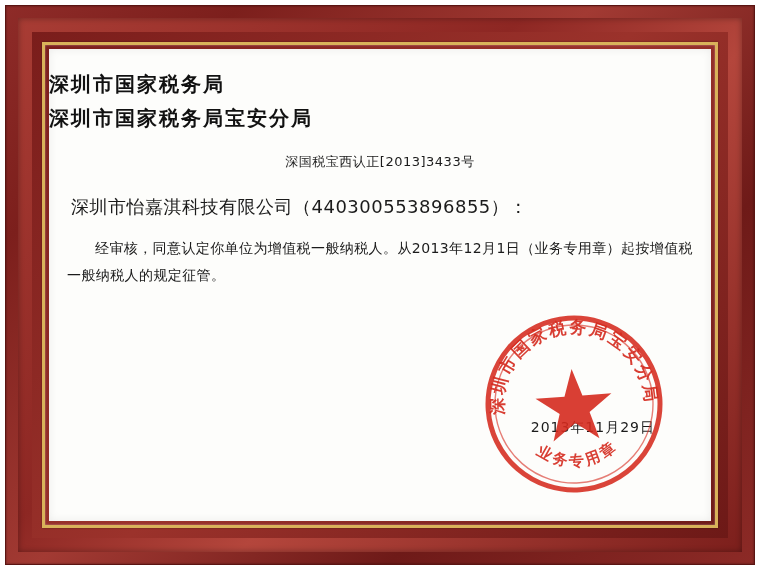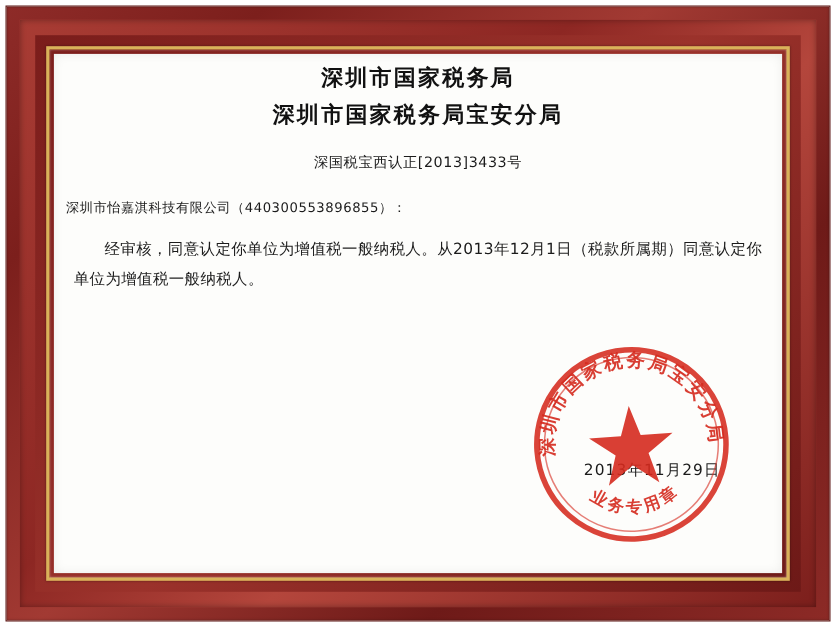--- a/index.html
+++ b/index.html
@@ -66,40 +66,40 @@
 
   
   .doc {
     position: relative;
     width: 100%;
     height: 100%;
     font-family: "DejaVu Sans", sans-serif;
     color: #1b1b1b;
   }
   .title-block {
-    text-align: center;
-    padding-top: 4px;
+    text-align: left;
+    padding-top: 18px;
   }
   .title-line {
     font-size: 20px;
     font-weight: bold;
     letter-spacing: 2px;
     line-height: 34px;
     color: #111;
   }
   .doc-number {
     text-align: center;
     font-size: 13px;
     margin-top: 18px;
     letter-spacing: 0.5px;
     color: #1b1b1b;
   }
   .addressee {
-    font-size: 12px;
-    margin: 24px 0 0 11px;
+    font-size: 18px;
+    margin: 24px 0 0 22px;
     letter-spacing: 0.5px;
   }
   .body-para {
     font-size: 14px;
     margin: 16px 18px 0 18px;
     line-height: 27px;
     text-indent: 28px;
     text-align: justify;
     letter-spacing: 0.4px;
   }
@@ -142,21 +142,21 @@
 
       <div class="title-block">
         <div class="title-line">深圳市国家税务局</div>
         <div class="title-line">深圳市国家税务局宝安分局</div>
       </div>
 
       <div class="doc-number">深国税宝西认正[2013]3433号</div>
 
       <div class="addressee">深圳市怡嘉淇科技有限公司（440300553896855）：</div>
 
-      <div class="body-para">经审核，同意认定你单位为增值税一般纳税人。从2013年12月1日（税款所属期）同意认定你单位为增值税一般纳税人。</div>
+      <div class="body-para">经审核，同意认定你单位为增值税一般纳税人。从2013年12月1日（业务专用章）起按增值税一般纳税人的规定征管。</div>
 
 
       <div class="sign-date">2013年11月29日</div>
 
       <div class="seal">
         <svg width="190" height="190" viewBox="0 0 190 190" xmlns="http://www.w3.org/2000/svg">
           <g transform="rotate(-4 95 95)">
             <circle cx="95" cy="95" r="86" fill="none" stroke="#d52a1e" stroke-width="5" opacity="0.88"></circle>
             <circle cx="95" cy="95" r="79" fill="none" stroke="#d52a1e" stroke-width="1.4" opacity="0.6"></circle>
             <path id="sealTopArc" d="M 24 95 A 71 71 0 0 1 166 95" fill="none"></path>

